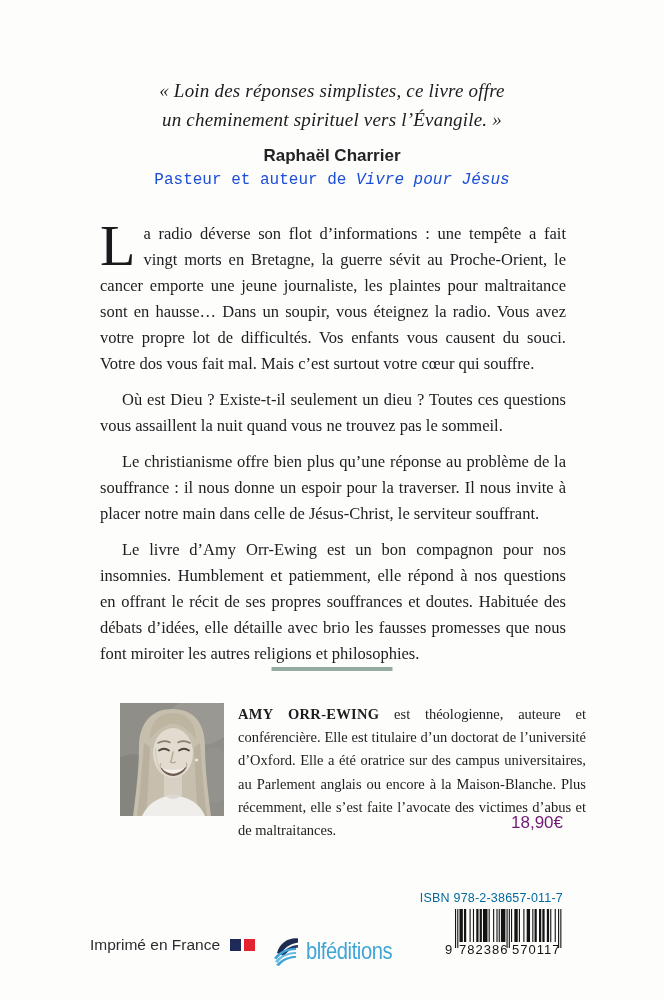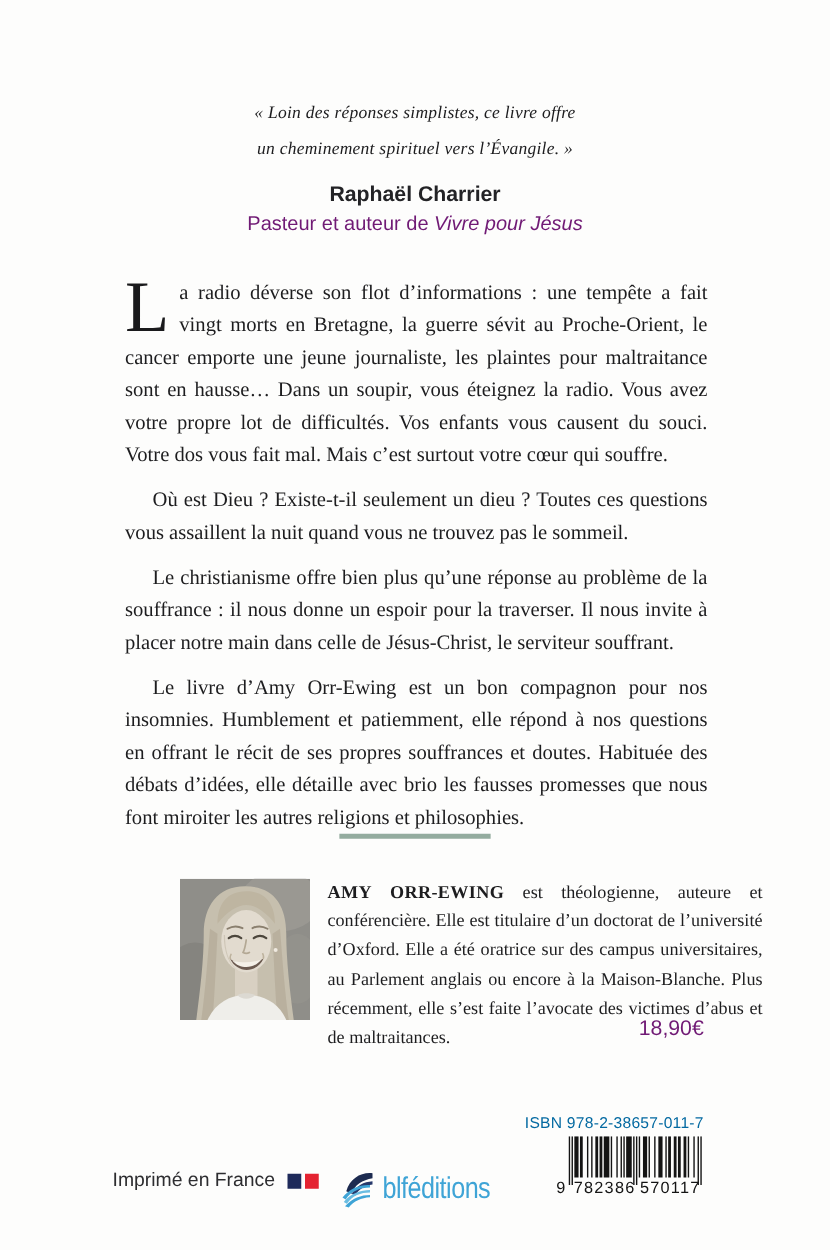--- a/index.html
+++ b/index.html
@@ -4,40 +4,40 @@
 <style>
   html,body{margin:0;padding:0;background:#e9e9e9;}
   .page{
     position:relative;width:664px;height:1000px;margin:0 auto;
     background:#fdfdfc;color:#1e1e20;overflow:hidden;
     font-family:"Liberation Serif","DejaVu Serif",serif;
   }
 
   
   .endorsement{position:absolute;top:76px;left:0;right:0;text-align:center;}
-  .quote{font-style:italic;font-size:14px;line-height:29px;color:#1c1c1e;letter-spacing:.2px;text-align:center;}
+  .quote{font-style:italic;font-size:19px;line-height:29px;color:#1c1c1e;letter-spacing:.2px;text-align:center;}
   .endorser-name{margin-top:12px;font-family:"Liberation Sans","DejaVu Sans",sans-serif;
     font-weight:700;font-size:17px;color:#232326;}
-  .endorser-role{margin-top:5px;font-family:Liberation Sans, sans-serif;
-    font-size:16px;color:#701a75;}
+  .endorser-role{margin-top:5px;font-family:Liberation Mono, monospace;
+    font-size:16px;color:#1d4ed8;}
   .endorser-role .book{font-style:italic;}
 
   
   .synopsis{position:absolute;top:221px;left:100px;width:466px;
     text-align:justify;font-size:16.5px;line-height:26px;color:#1d1d1f;}
   .synopsis p{margin:0 0 10px 0;text-indent:22px;}
   .synopsis p.first{text-indent:0;}
   .dropcap{float:left;font-size:58px;line-height:46px;padding:2px 8px 0 0;color:#1a1a1c;}
 
   
   .divider{position:absolute;top:667px;left:50%;transform:translateX(-50%);
     width:121px;height:4px;background:var(--divider-green,#94ac9f);}
 
   
-  .bio{position:absolute;top:703px;left:112px;width:466px;display:flex;gap:14px;padding-left:32px;}
+  .bio{position:absolute;top:703px;left:88px;width:466px;display:flex;gap:14px;padding-left:32px;}
   .photo{width:104px;height:113px;flex:none;}
   .bio-text{font-size:14.5px;line-height:23.2px;text-align:justify;color:#1d1d1f;}
   .bio-name{font-weight:700;letter-spacing:.3px;}
 
   
   .price{position:absolute;top:813px;right:101px;
     font-family:"Liberation Sans","DejaVu Sans",sans-serif;font-size:17px;color:#701a75;margin-left:19px;}
   .isbn{position:absolute;top:891px;right:101px;
     font-family:Liberation Sans, sans-serif;font-size:12.5px;
     letter-spacing:.2px;color:#0369a1;}

